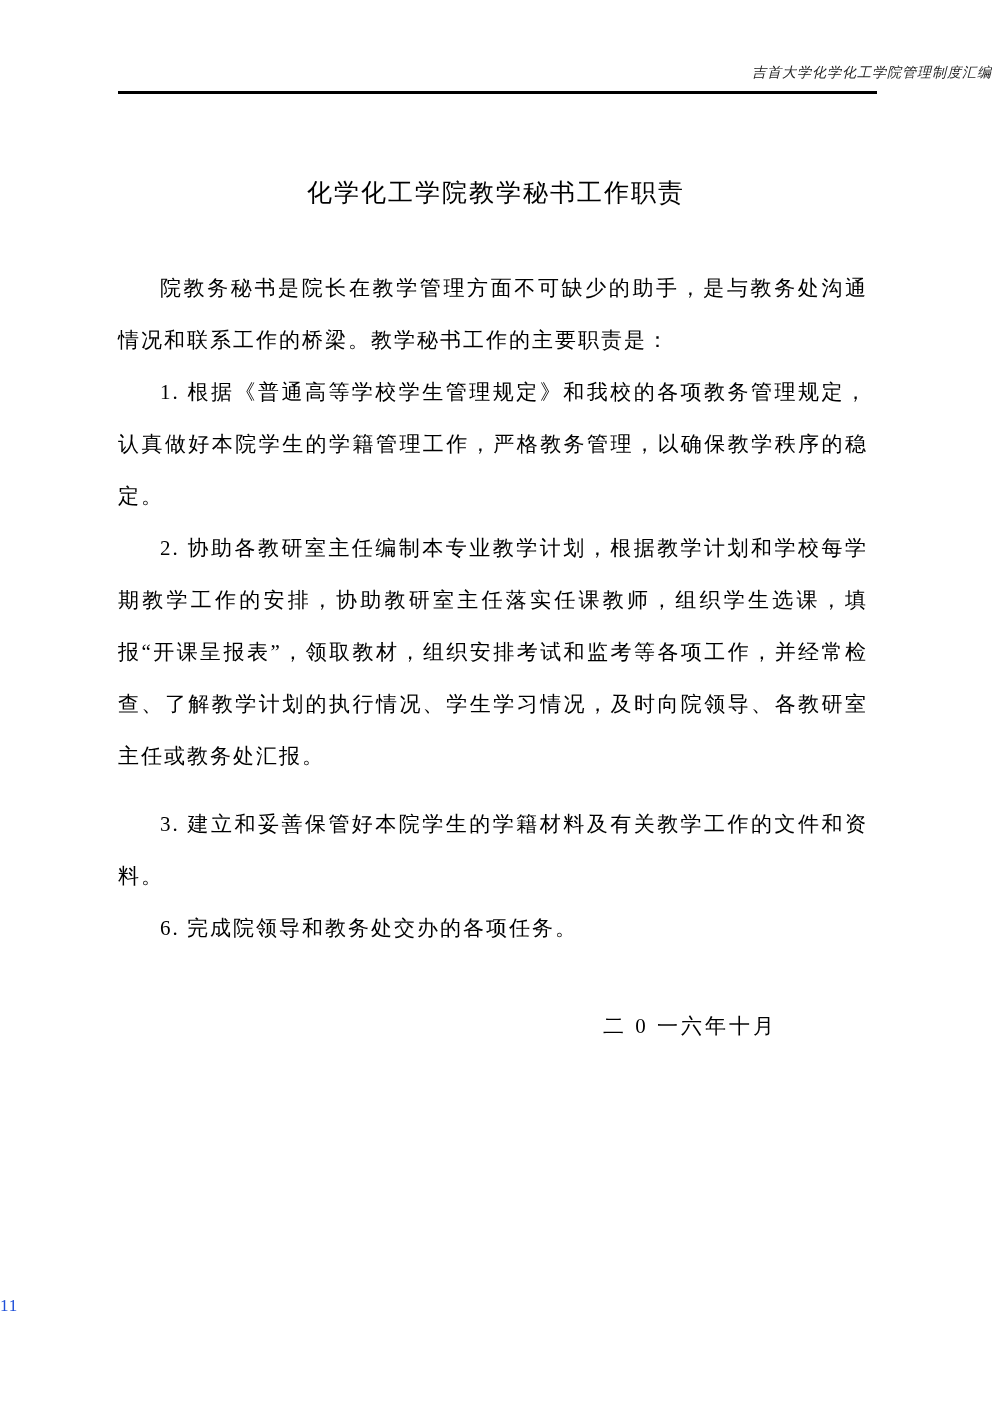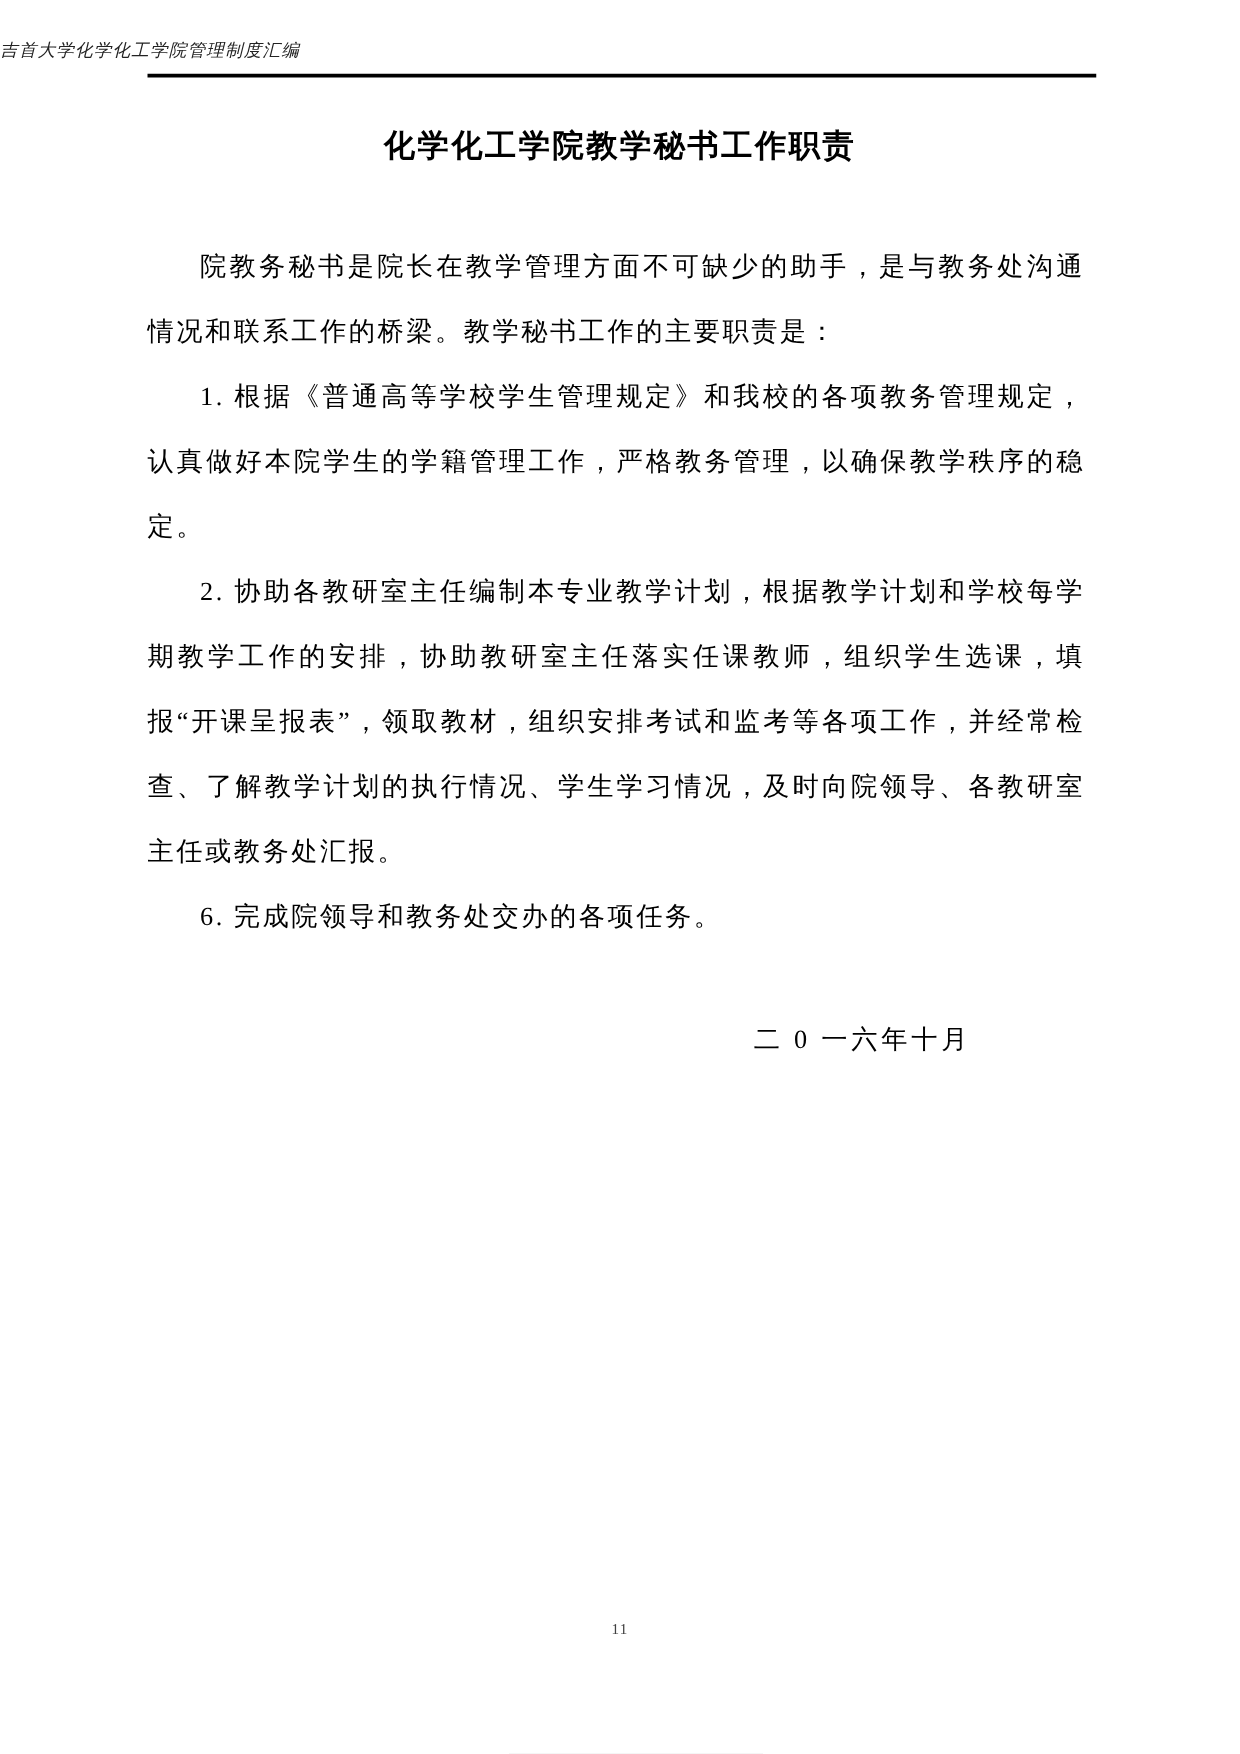--- a/index.html
+++ b/index.html
@@ -10,40 +10,40 @@
     position: relative;
     width: 992px;
     height: 1403px;
     margin: 0 auto;
     background: #ffffff;
     color: #000000;
     overflow: hidden;
   }
 
   .header-text {
-    margin-top: 32px;
+    margin-top: 64px;
     height: 22px;
-    text-align: left;
+    text-align: right;
     font-style: italic;
     font-size: 14px;
     letter-spacing: 1px;
     color: #222222;
   }
 
   .header-rule {
     margin: 5px 115px 0 118px;
     height: 3px;
     background: #000000;
   }
 
   .doc-title {
-    margin-top: 40px;
+    margin-top: 83px;
     text-align: center;
     font-size: 25px;
-    font-weight: bold;
+    font-weight: normal;
     letter-spacing: 2px;
     line-height: 32px;
   }
 
   .body-block {
     margin: 53px 124px 0 118px;
     width: 750px;
     font-size: 21px;
     line-height: 52px;
     letter-spacing: 2px;
@@ -65,24 +65,24 @@
     text-align: center;
     letter-spacing: 3px;
     white-space: nowrap;
   }
 
   .page-number {
     position: absolute;
     top: 1296px;
     left: 0;
     width: 100%;
-    text-align: center;
-    font-size: 12px;
+    text-align: left;
+    font-size: 17px;
     letter-spacing: 1px;
-    color: #404040;
+    color: #1d4ed8;
   }
 </style>
 </head>
 <body>
 
 <div class="page">
 
   <div class="header-text">吉首大学化学化工学院管理制度汇编</div>
 
   <div class="header-rule"></div>
@@ -90,20 +90,21 @@
   <h1 class="doc-title">化学化工学院教学秘书工作职责</h1>
 
   <div class="body-block">
 
     <p class="para">院教务秘书是院长在教学管理方面不可缺少的助手，是与教务处沟通情况和联系工作的桥梁。教学秘书工作的主要职责是：</p>
 
     <p class="para">1. 根据《普通高等学校学生管理规定》和我校的各项教务管理规定，认真做好本院学生的学籍管理工作，严格教务管理，以确保教学秩序的稳定。</p>
 
     <p class="para">2. 协助各教研室主任编制本专业教学计划，根据教学计划和学校每学期教学工作的安排，协助教研室主任落实任课教师，组织学生选课，填报“开课呈报表”，领取教材，组织安排考试和监考等各项工作，并经常检查、了解教学计划的执行情况、学生学习情况，及时向院领导、各教研室主任或教务处汇报。</p>
 
+    <p class="para sp-lg">3. 建立和妥善保管好本院学生的学籍材料及有关教学工作的文件和资料。</p>
 
 
 
     <p class="para">6. 完成院领导和教务处交办的各项任务。</p>
 
     <p class="date-line">二 0 一六年十月</p>
 
   </div>
 
   <div class="page-number">11</div>

